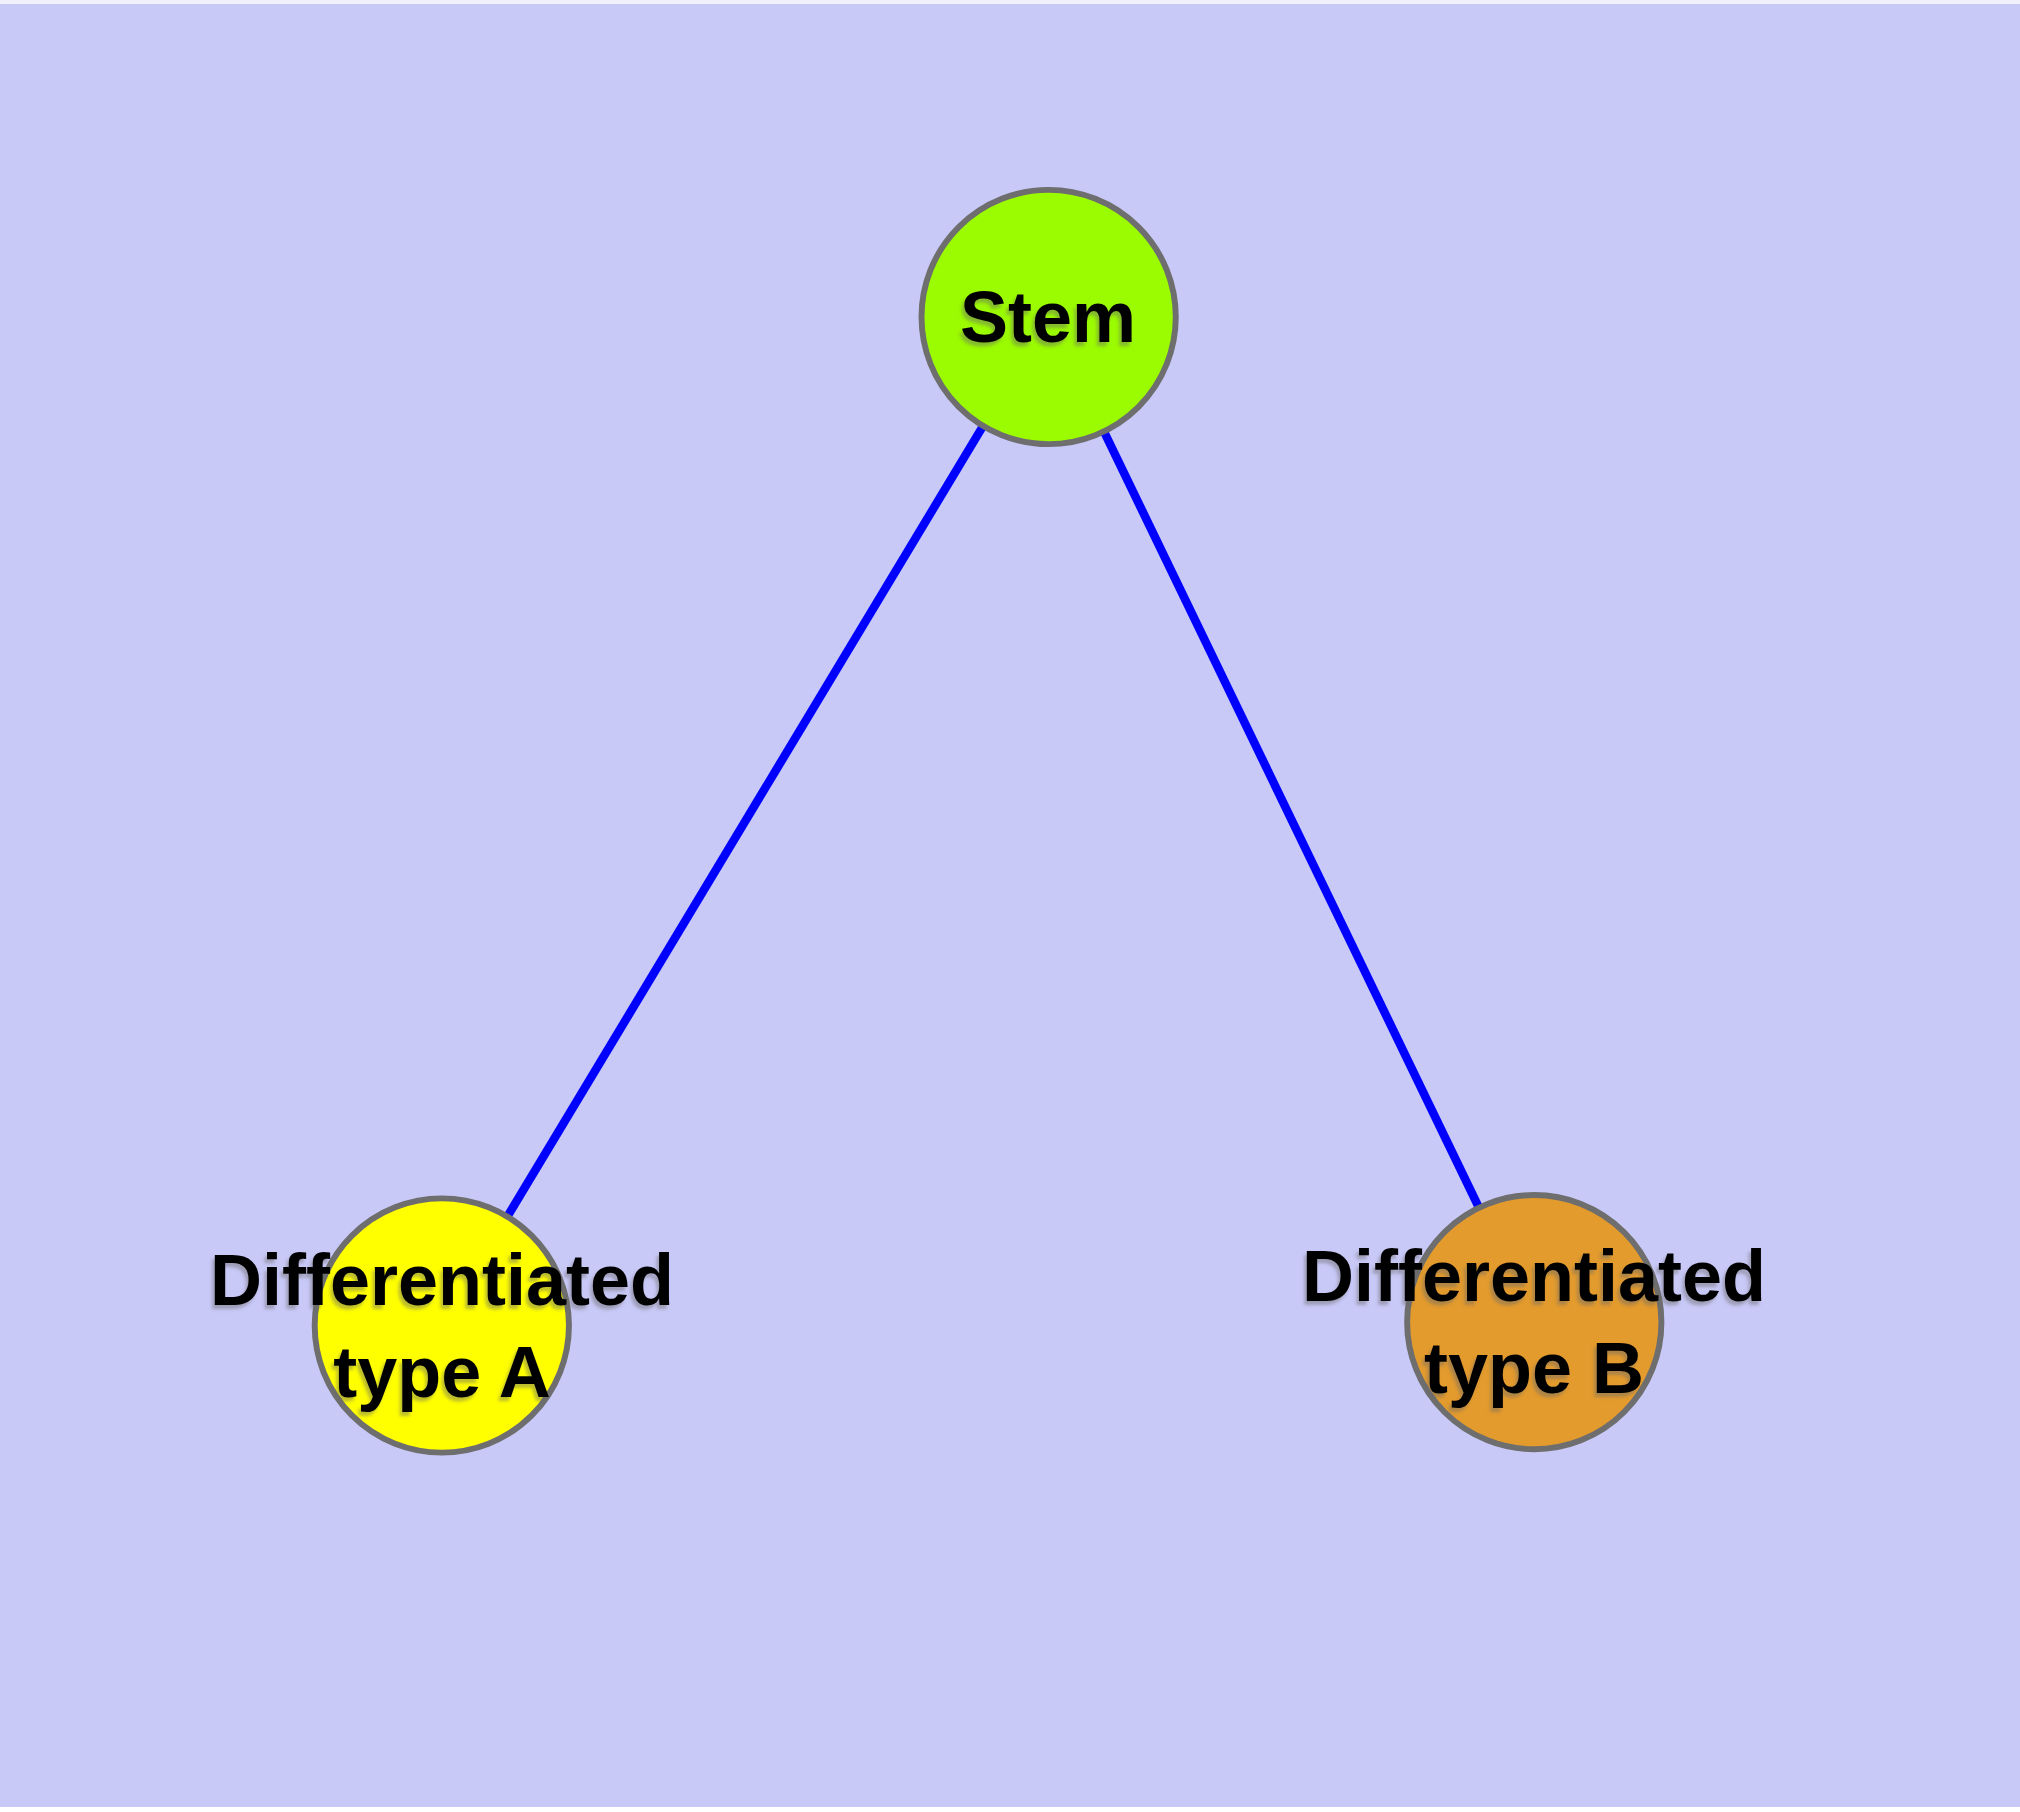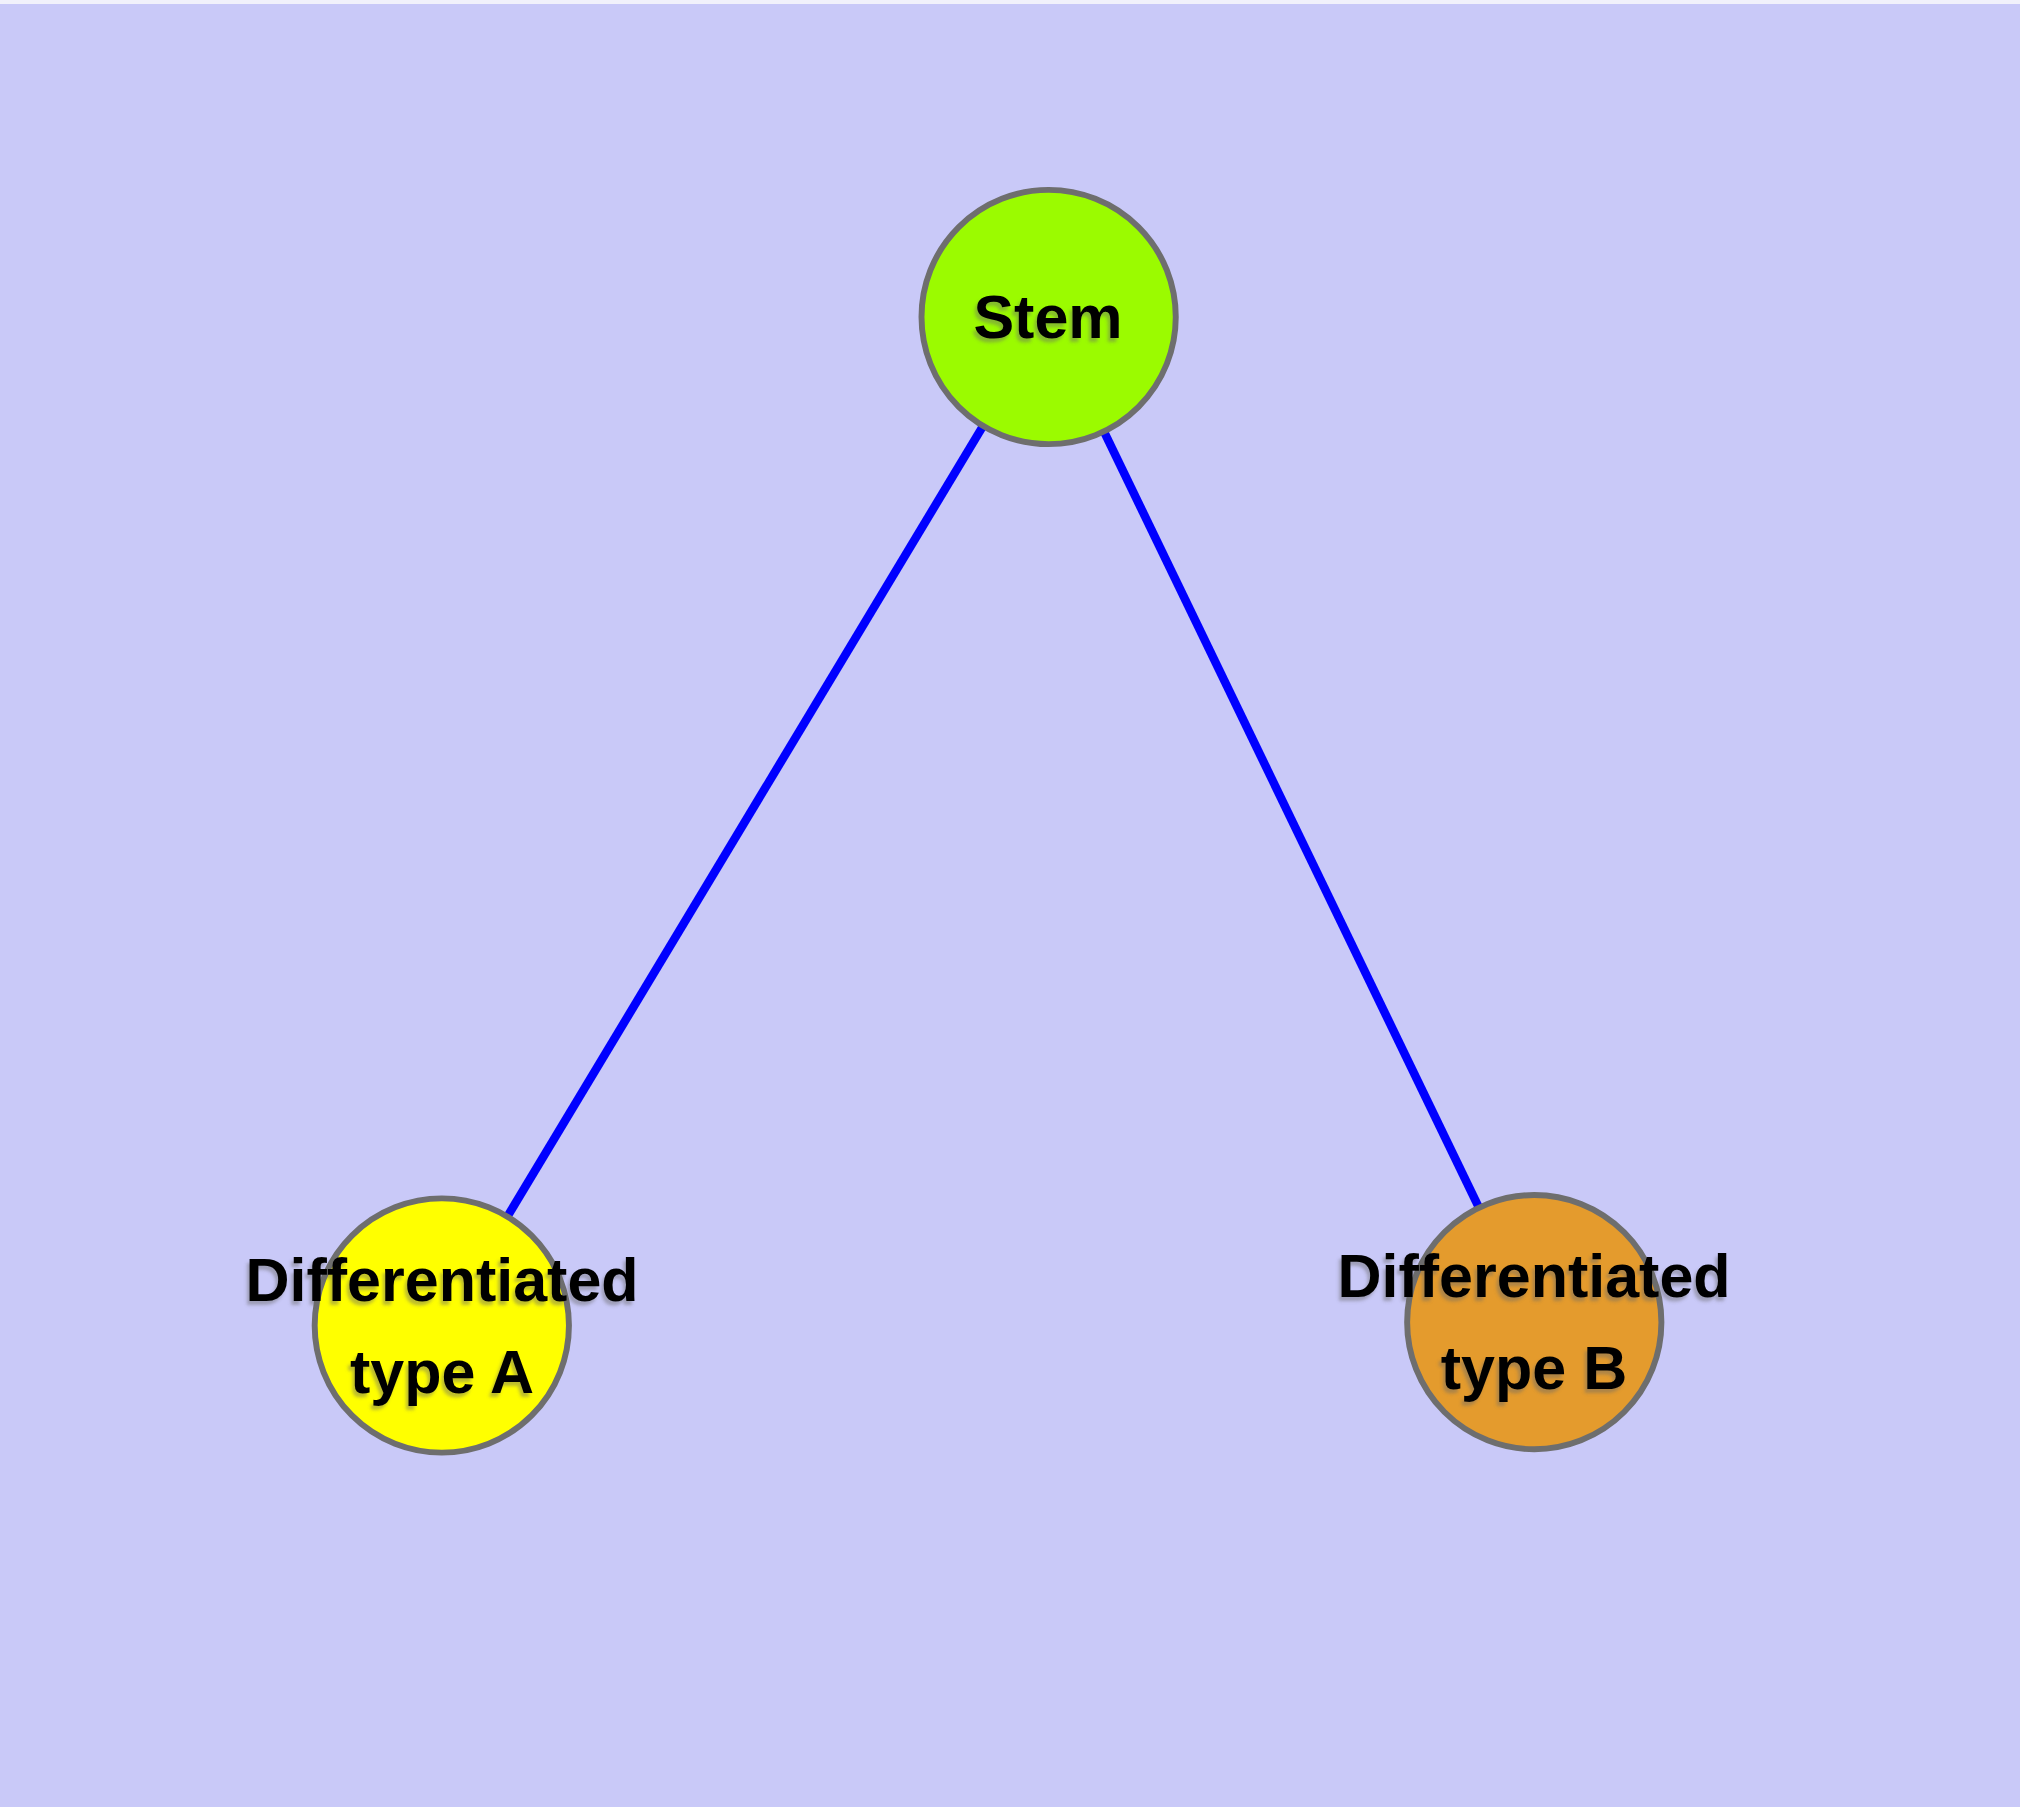--- a/index.html
+++ b/index.html
@@ -33,21 +33,21 @@
     stroke-width: 10;
     stroke-linecap: butt;
   }
   .node-circle {
     stroke-width: 7;
     cursor: pointer;
   }
   .node-label {
     position: absolute;
     transform: translate(-50%, -50%);
-    font-size: 61px;
+    font-size: 72px;
     font-weight: bold;
     line-height: 92px;
     text-align: center;
     white-space: pre-line;
     letter-spacing: 0px;
     text-shadow: -2.5px 4.2px 3.4px rgba(105,105,105,0.45);
     pointer-events: none;
   }
 </style>
 </head>

